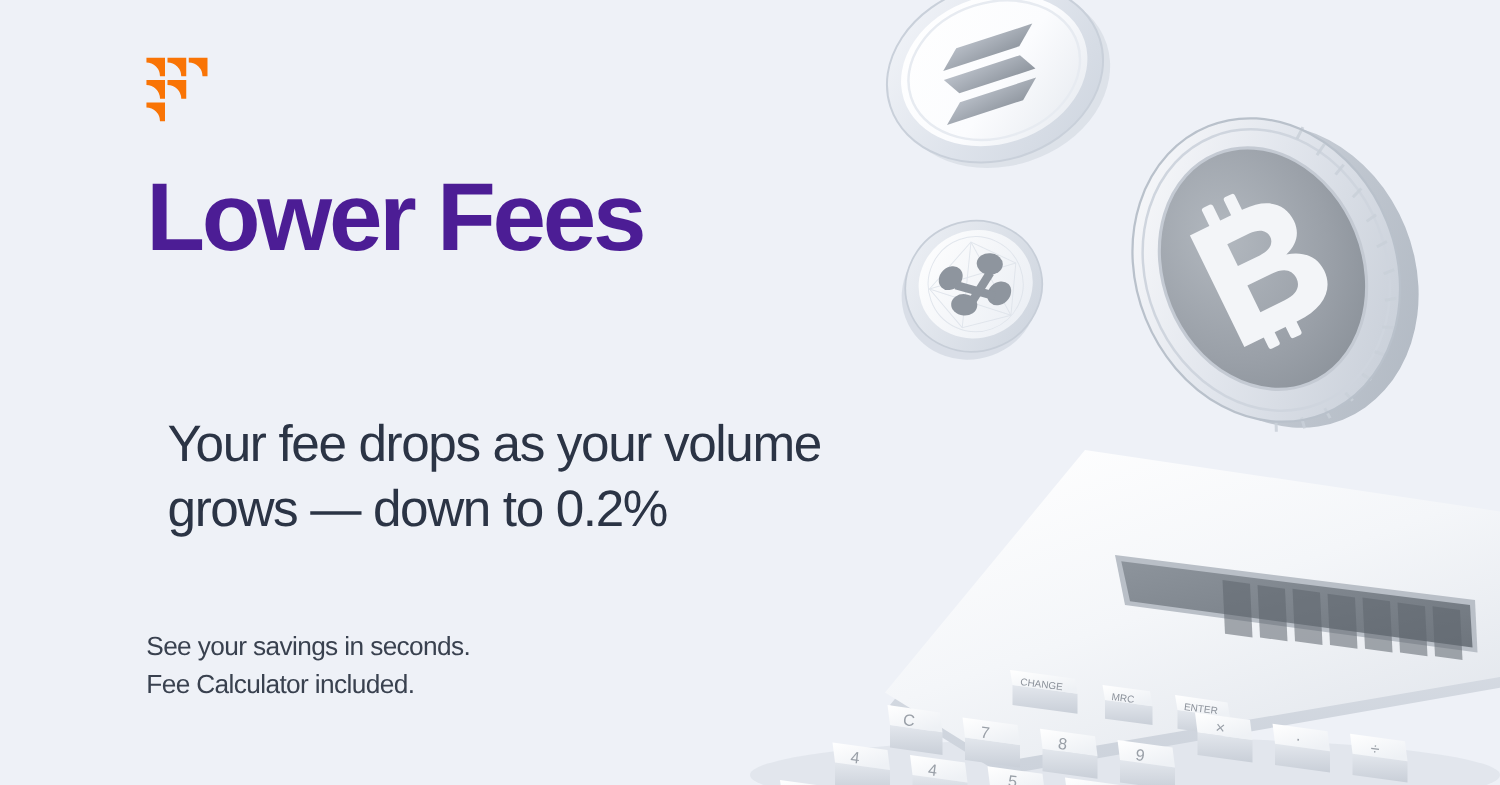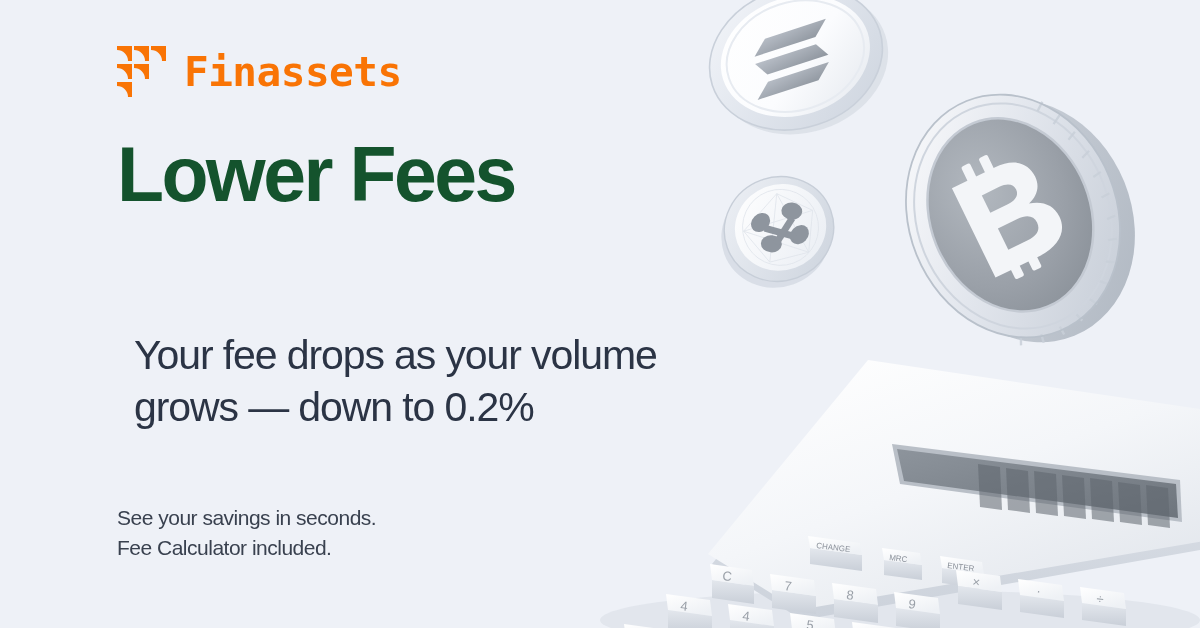--- a/index.html
+++ b/index.html
@@ -50,21 +50,21 @@
     line-height:1;
     white-space:nowrap;
   }
 
   
   .headline {
     position:absolute;
     top:137px; left:0;
     font-size:77px;
     font-weight:700;
-    color:#14532d;
+    color:#4c1d95;
     line-height:0.98;
     letter-spacing:-2.6px;
     white-space:nowrap;
   }
   .headline .l2 { display:block; }
 
   
   .subheadline {
     position:absolute;
     top:330px; left:17px;
@@ -372,21 +372,20 @@
             <path d="M17,0 H32 V15 H28 A11,11 0 0 0 17,4 Z"></path>
             <path d="M34,0 H49 V15 H45 A11,11 0 0 0 34,4 Z"></path>
 
             <path d="M0,18 H15 V33 H11 A11,11 0 0 0 0,22 Z"></path>
             <path d="M17,18 H32 V33 H28 A11,11 0 0 0 17,22 Z"></path>
 
             <path d="M0,36 H15 V51 H11 A11,11 0 0 0 0,40 Z"></path>
           </g>
         </svg>
       </div>
-      <div class="logo-wordmark">Finassets</div>
     </div>
 
     <h1 class="headline">
       <span class="l1">Lower Fees</span>
     </h1>
 
     <h2 class="subheadline">
       <span class="s1">Your fee drops as your volume</span>
       <span class="s2">grows — down to 0.2%</span>
     </h2>

